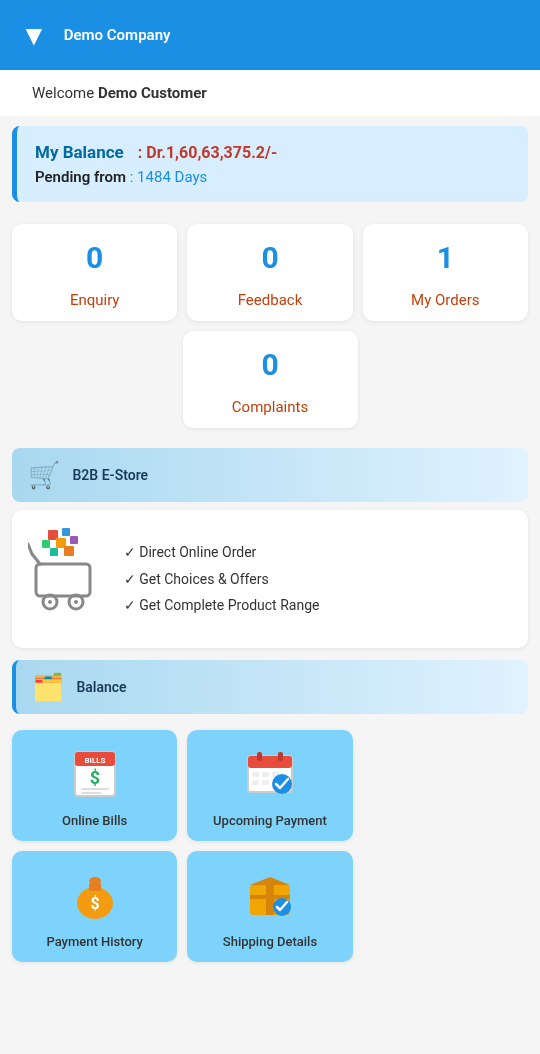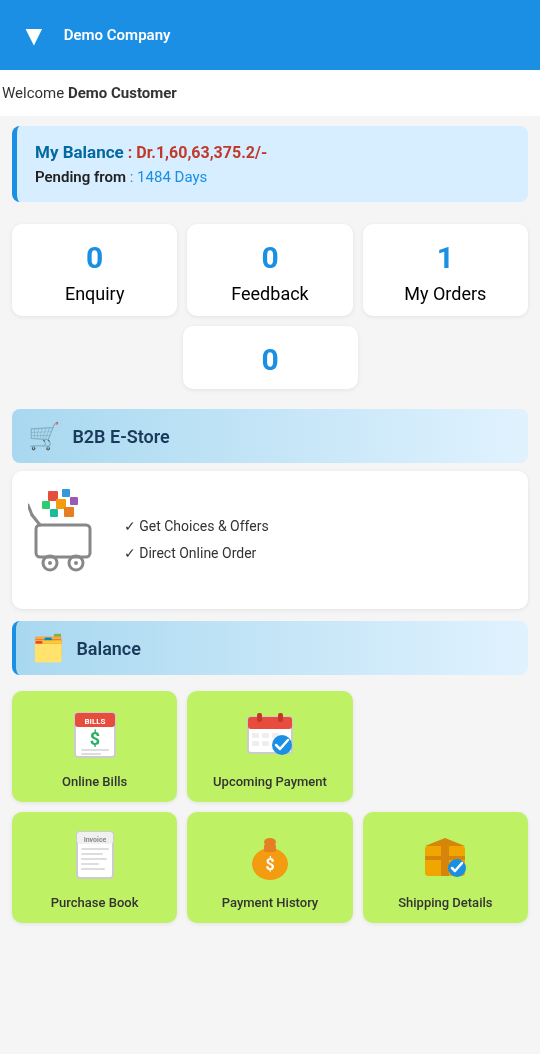--- a/index.html
+++ b/index.html
@@ -27,21 +27,21 @@
     }
     .header-title {
       color: white;
       font-size: 15px;
       font-weight: 600;
     }
 
     
     .welcome-bar {
       background: white;
-      padding: 14px 2px;
+      padding: 14px 32px;
       font-size: 15px;
       color: #333;
     }
     .welcome-bar strong {
       font-weight: 700;
     }
 
     
     .balance-card {
       margin: 10px 12px;
@@ -51,20 +51,21 @@
       border-left: 5px solid #1a8fe3;
     }
     .balance-title {
       font-size: 17px;
       font-weight: 700;
       color: #0369a1;
     }
     .balance-amount {
       color: #c0392b;
       font-weight: 700;
+      margin-left: 10px;
     }
     .balance-pending {
       font-size: 15px;
       font-weight: 600;
       color: #222;
       margin-top: 6px;
     }
     .balance-days {
       color: #1a8fe3;
       font-weight: 400;
@@ -92,37 +93,37 @@
     }
     .stat-card.single {
       width: 175px;
     }
     .stat-number {
       font-size: 30px;
       font-weight: 700;
       color: #1a8fe3;
     }
     .stat-label {
-      font-size: 18px;
-      color: #000000;
-      margin-top: 8px;
+      font-size: 15px;
+      color: #c2410c;
+      margin-top: 16px;
     }
 
     
     .section-header {
       background: linear-gradient(to right, #a8d8f0, #e0f2fe);
       margin: 8px 12px;
       border-radius: 8px;
       padding: 12px 16px;
       display: flex;
       align-items: center;
       gap: 12px;
     }
     .section-header-text {
-      font-size: 18px;
+      font-size: 14px;
       font-weight: 600;
       color: #1a3a5c;
     }
     .section-icon {
       font-size: 26px;
     }
 
     
     .b2b-card {
       background: white;
@@ -146,21 +147,21 @@
     }
 
     
     .accounts-grid {
       display: grid;
       grid-template-columns: 1fr 1fr 1fr;
       gap: 10px;
       padding: 8px 12px 0 12px;
     }
     .account-card {
-      background: #bef264;
+      background: #7dd3fc;
       border-radius: 10px;
       padding: 16px 8px 12px 8px;
       text-align: center;
       box-shadow: 0 1px 4px rgba(0,0,0,0.08);
       cursor: pointer;
     }
     .account-label {
       font-size: 13px;
       color: #333;
       font-weight: 500;
@@ -214,20 +215,21 @@
   </div>
   <div class="stat-card">
     <div class="stat-number">1</div>
     <div class="stat-label">My Orders</div>
   </div>
 </div>
 
 <div class="stats-grid-bottom">
   <div class="stat-card single">
     <div class="stat-number">0</div>
+    <div class="stat-label">Complaints</div>
   </div>
 </div>
 
 <div class="section-header">
   <span class="section-icon">🛒</span>
   <span class="section-header-text">B2B E-Store</span>
 </div>
 
 <div class="b2b-card">
   <div style="font-size:64px; flex-shrink:0;">
@@ -247,22 +249,23 @@
       <path d="M4 28 L12 38" stroke="#888" stroke-width="3" fill="none" stroke-linecap="round"></path>
       <path d="M4 28 L0 18" stroke="#888" stroke-width="3" fill="none" stroke-linecap="round"></path>
 
       <circle cx="22" cy="76" r="7" fill="none" stroke="#888" stroke-width="3"></circle>
       <circle cx="48" cy="76" r="7" fill="none" stroke="#888" stroke-width="3"></circle>
       <circle cx="22" cy="76" r="2" fill="#888"></circle>
       <circle cx="48" cy="76" r="2" fill="#888"></circle>
     </svg>
   </div>
   <ul class="b2b-features">
+    <li>Direct Online Order</li>
     <li>Get Choices &amp; Offers</li>
-    <li>Direct Online Order</li>
+    <li>Get Complete Product Range</li>
   </ul>
 </div>
 
 <div class="section-header accounts">
   <span class="section-icon">🗂️</span>
   <span class="section-header-text">Balance</span>
 </div>
 
 <div class="accounts-grid">
 
@@ -301,53 +304,37 @@
       <circle cx="40" cy="38" r="10" fill="#1a8fe3"></circle>
       <path d="M34 38 L38 42 L46 33" stroke="white" stroke-width="2.5" fill="none" stroke-linecap="round" stroke-linejoin="round"></path>
     </svg>
     <span class="account-label">Upcoming Payment</span>
   </div>
 
 </div>
 
 <div class="accounts-grid-bottom">
 
+
   <div class="account-card">
     <svg width="56" height="56" viewBox="0 0 56 56" style="display:block;margin:0 auto 8px auto;">
 
-      <rect x="10" y="4" width="36" height="46" rx="3" fill="#fff" stroke="#ccc" stroke-width="2"></rect>
-
-      <rect x="10" y="4" width="36" height="12" rx="3" fill="#f0f0f0"></rect>
-      <text x="28" y="14" text-anchor="middle" fill="#888" font-size="7" font-weight="bold">Invoice</text>
-
-      <rect x="14" y="20" width="28" height="2" rx="1" fill="#ddd"></rect>
-      <rect x="14" y="25" width="22" height="2" rx="1" fill="#ddd"></rect>
-      <rect x="14" y="30" width="26" height="2" rx="1" fill="#ddd"></rect>
-      <rect x="14" y="35" width="18" height="2" rx="1" fill="#ddd"></rect>
-      <rect x="14" y="40" width="24" height="2" rx="1" fill="#ddd"></rect>
-    </svg>
-    <span class="account-label">Purchase Book</span>
+      <ellipse cx="28" cy="36" rx="18" ry="16" fill="#f39c12"></ellipse>
+
+      <rect x="22" y="16" width="12" height="8" rx="2" fill="#e67e22"></rect>
+      <ellipse cx="28" cy="14" rx="6" ry="4" fill="#e67e22"></ellipse>
+
+      <text x="28" y="42" text-anchor="middle" fill="white" font-size="16" font-weight="bold">$</text>
+    </svg>
+    <span class="account-label">Payment History</span>
   </div>
 
   <div class="account-card">
     <svg width="56" height="56" viewBox="0 0 56 56" style="display:block;margin:0 auto 8px auto;">
 
-      <ellipse cx="28" cy="36" rx="18" ry="16" fill="#f39c12"></ellipse>
-
-      <rect x="22" y="16" width="12" height="8" rx="2" fill="#e67e22"></rect>
-      <ellipse cx="28" cy="14" rx="6" ry="4" fill="#e67e22"></ellipse>
-
-      <text x="28" y="42" text-anchor="middle" fill="white" font-size="16" font-weight="bold">$</text>
-    </svg>
-    <span class="account-label">Payment History</span>
-  </div>
-
-  <div class="account-card">
-    <svg width="56" height="56" viewBox="0 0 56 56" style="display:block;margin:0 auto 8px auto;">
-
       <rect x="8" y="18" width="40" height="30" rx="3" fill="#f0a500"></rect>
 
       <polygon points="8,18 28,10 48,18" fill="#d4850a"></polygon>
 
       <rect x="24" y="18" width="8" height="30" rx="1" fill="#d4850a"></rect>
       <rect x="8" y="28" width="40" height="4" rx="1" fill="#d4850a"></rect>
 
       <circle cx="40" cy="40" r="9" fill="#1a8fe3"></circle>
       <path d="M35 40 L38 43 L45 35" stroke="white" stroke-width="2.5" fill="none" stroke-linecap="round" stroke-linejoin="round"></path>
     </svg>

